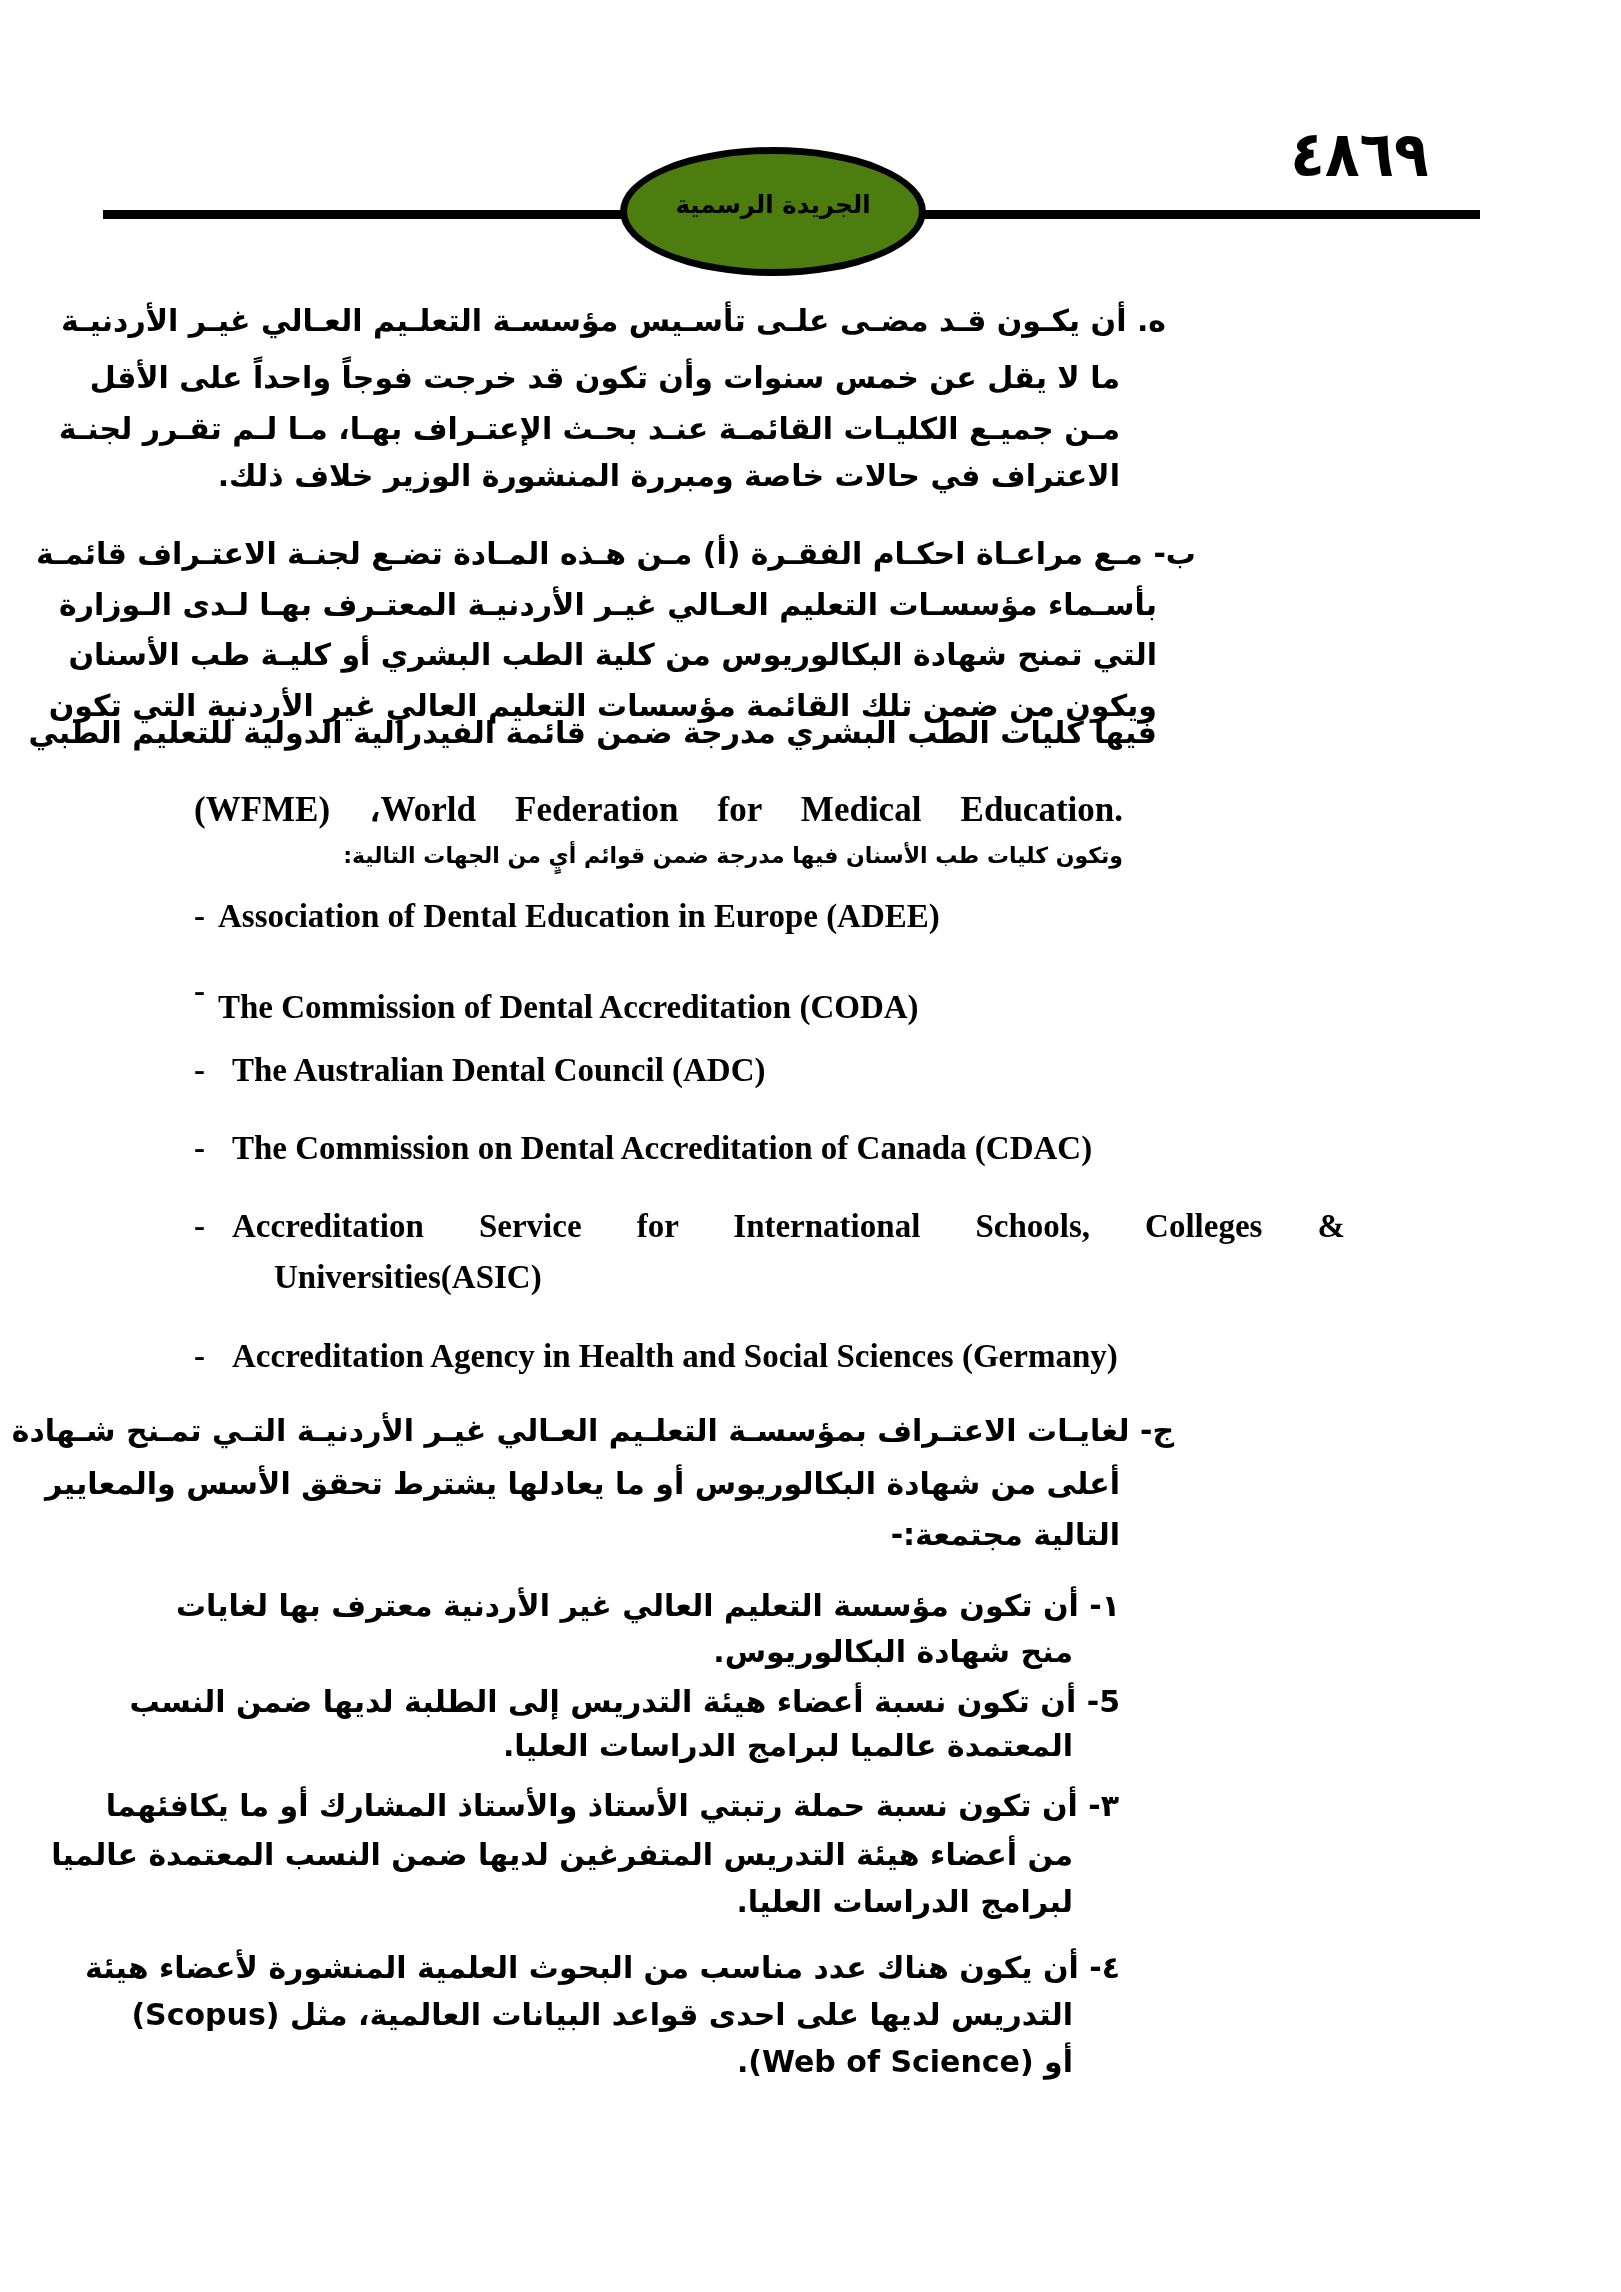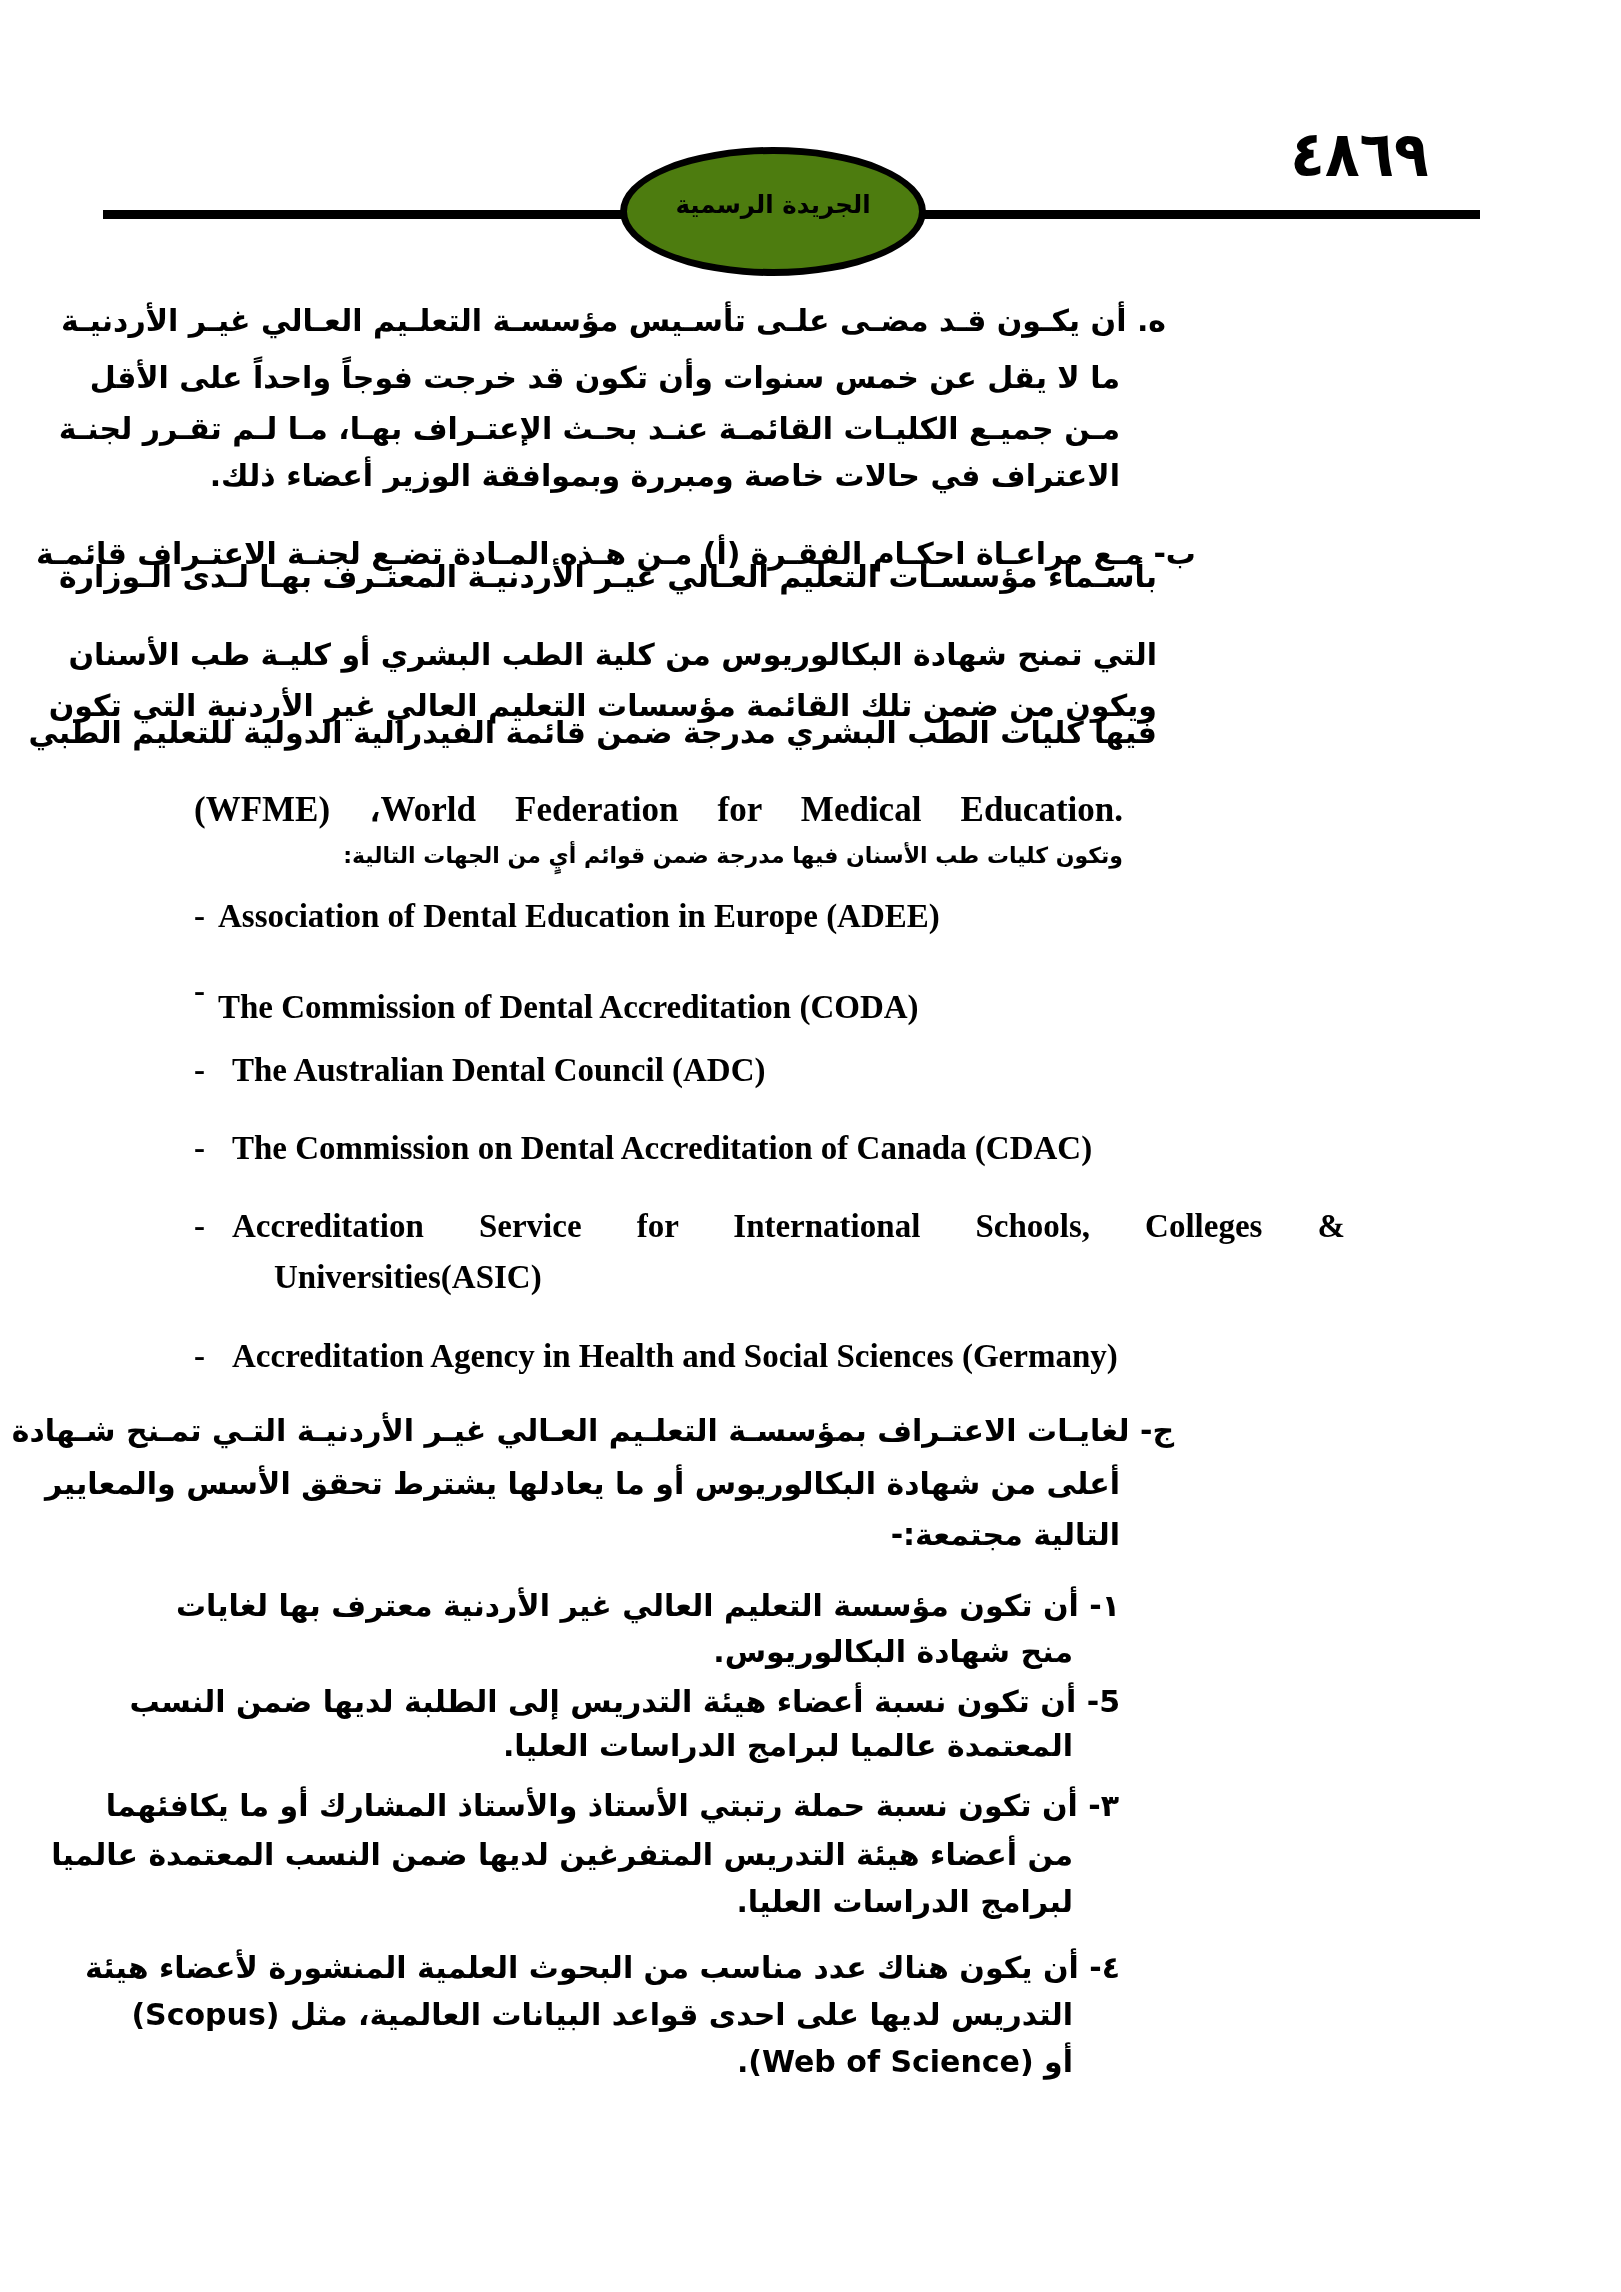--- a/index.html
+++ b/index.html
@@ -42,26 +42,26 @@
 <div class="hline" style="left:921px; top:210px; width:559px;"></div>
 <div class="oval">
   <span class="oval-title">الجريدة الرسمية</span>
 </div>
 <div class="page-num">٤٨٦٩</div>
 
 <div>
   <div class="ar" style="left:194px; width:972px; top:306px;">ه. أن يكـون قـد مضـى علـى تأسـيس مؤسسـة التعلـيم العـالي غيـر الأردنيـة</div>
   <div class="ar" style="left:194px; width:926px; top:363px;">ما لا يقل عن خمس سنوات وأن تكون قد خرجت فوجاً واحداً على الأقل</div>
   <div class="ar" style="left:194px; width:926px; top:414px;">مـن جميـع الكليـات القائمـة عنـد بحـث الإعتـراف بهـا، مـا لـم تقـرر لجنـة</div>
-  <div class="ar last" style="left:194px; width:926px; top:461px;">الاعتراف في حالات خاصة ومبررة وبموافقة الوزير أعضاء ذلك.</div>
+  <div class="ar last" style="left:194px; width:926px; top:461px;">الاعتراف في حالات خاصة ومبررة المنشورة الوزير خلاف ذلك.</div>
 </div>
 
 <div>
   <div class="ar" style="left:194px; width:1002px; top:539px;">ب- مـع مراعـاة احكـام الفقـرة (أ) مـن هـذه المـادة تضـع لجنـة الاعتـراف قائمـة</div>
-  <div class="ar" style="left:194px; width:963px; top:562px;">بأسـماء مؤسسـات التعليم العـالي غيـر الأردنيـة المعتـرف بهـا لـدى الـوزارة</div>
+  <div class="ar" style="left:194px; width:963px; top:590px;">بأسـماء مؤسسـات التعليم العـالي غيـر الأردنيـة المعتـرف بهـا لـدى الـوزارة</div>
   <div class="ar" style="left:194px; width:963px; top:640px;">التي تمنح شهادة البكالوريوس من كلية الطب البشري أو كليـة طب الأسنان</div>
   <div class="ar" style="left:194px; width:963px; top:691px;">ويكون من ضمن تلك القائمة مؤسسات التعليم العالي غير الأردنية التي تكون</div>
   <div class="ar" style="left:194px; width:963px; top:718px;">فيها كليات الطب البشري مدرجة ضمن قائمة الفيدرالية الدولية للتعليم الطبي</div>
   <div class="en justify" style="left:194px; width:929px; top:792px; font-size:35px; direction:ltr;">(WFME) ،World Federation for Medical Education.</div>
   <div class="ar last" style="left:253px; width:870px; top:845px; font-size:22px;">وتكون كليات طب الأسنان فيها مدرجة ضمن قوائم أيٍ من الجهات التالية:</div>
 </div>
 
 <div>
   <div>
     <span class="dash" style="left:194px; top:900px;">-</span>

